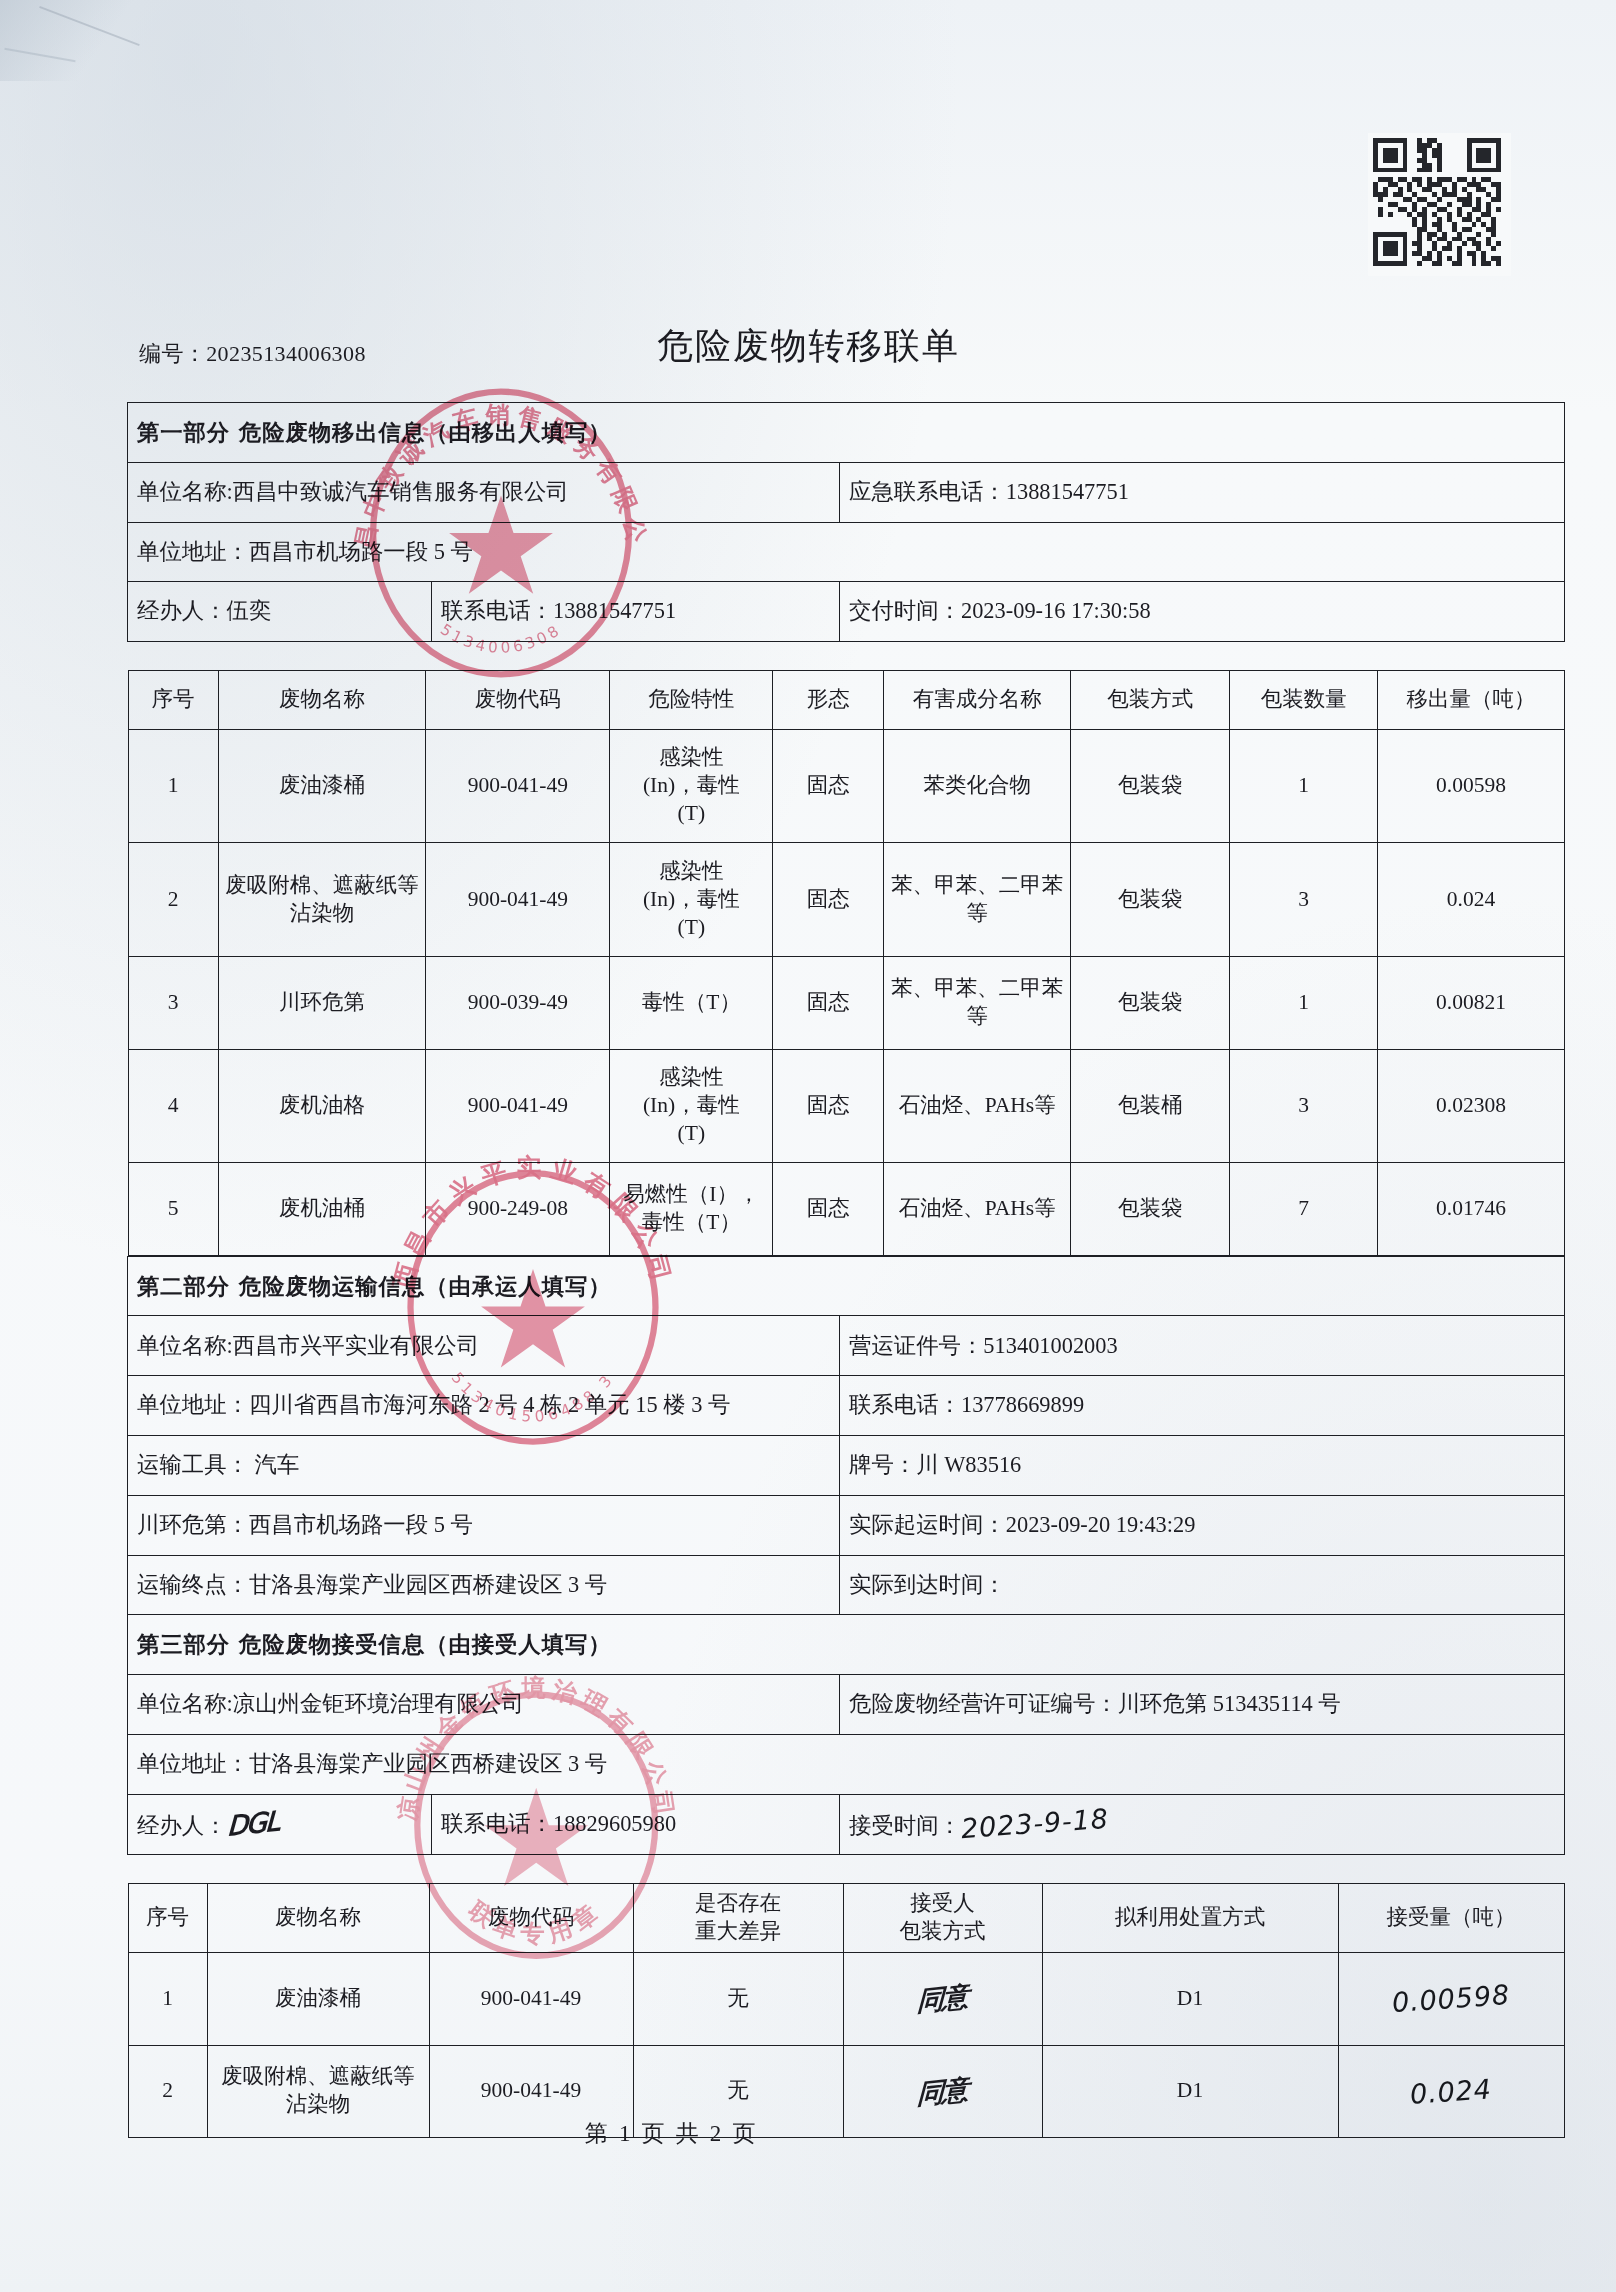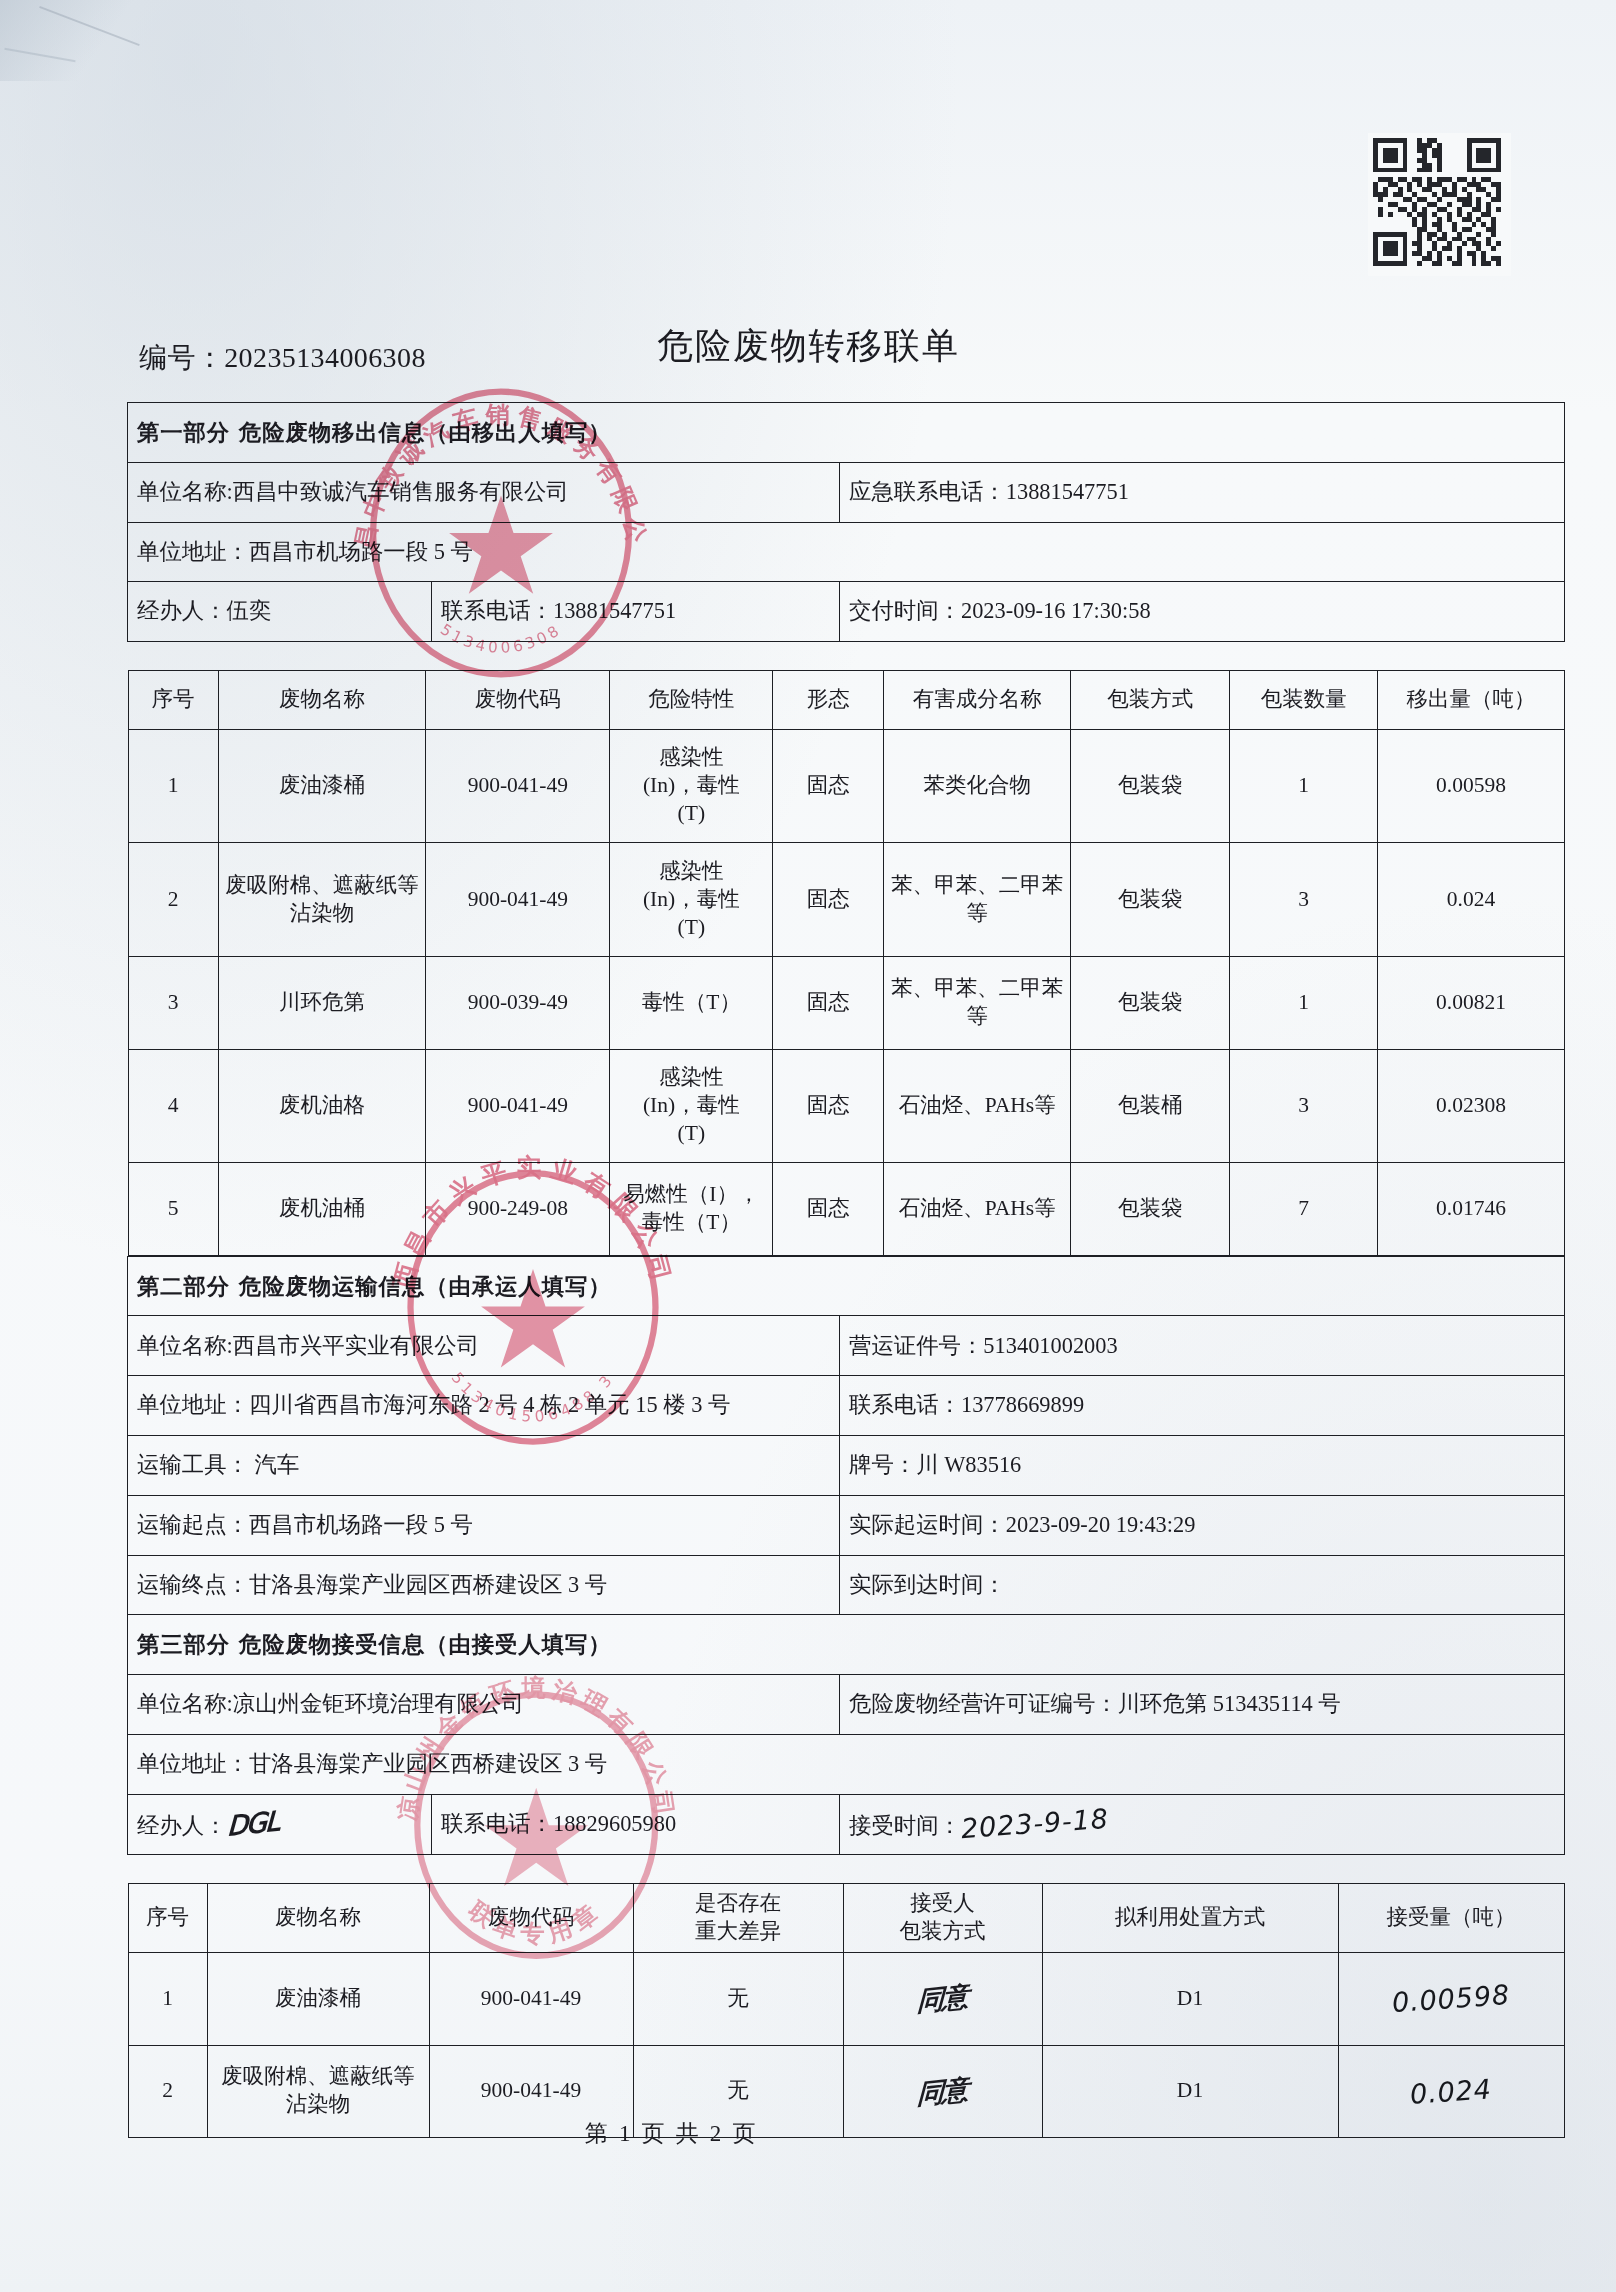--- a/index.html
+++ b/index.html
@@ -57,21 +57,21 @@
     top: 133px;
     width: 143px;
     height: 143px;
   }
 
   
   .doc-number {
     position: absolute;
     left: 139px;
     top: 339px;
-    font-size: 28px;
+    font-size: 22px;
     letter-spacing: 0.4px;
     white-space: nowrap;
   }
   .doc-title {
     position: absolute;
     left: 0;
     top: 322px;
     width: 1617px;
     text-align: center;
     font-family: "DejaVu Sans", "Liberation Sans", sans-serif;
@@ -471,21 +471,21 @@
       </tr>
       <tr>
         <td class="field" colspan="3"><span>单位地址：</span><span>四川省西昌市海河东路 2 号 4 栋 2 单元 15 楼 3 号</span></td>
         <td class="field"><span>联系电话：</span><span>13778669899</span></td>
       </tr>
       <tr>
         <td class="field" colspan="3"><span>运输工具：</span>&nbsp;<span>汽车</span></td>
         <td class="field"><span>牌号：</span><span>川 W83516</span></td>
       </tr>
       <tr>
-        <td class="field" colspan="3"><span>运输起点：</span><span>西昌市机场路一段 5 号</span></td>
+        <td class="field" colspan="3"><span>川环危第：</span><span>西昌市机场路一段 5 号</span></td>
         <td class="field"><span>实际起运时间：</span><span>2023-09-20 19:43:29</span></td>
       </tr>
       <tr>
         <td class="field" colspan="3"><span>运输终点：</span><span>甘洛县海棠产业园区西桥建设区 3 号</span></td>
         <td class="field"><span>实际到达时间：</span><span></span></td>
       </tr>
 
       <tr>
         <td class="section-head" colspan="4">第三部分  危险废物接受信息（由接受人填写）</td>
       </tr>

